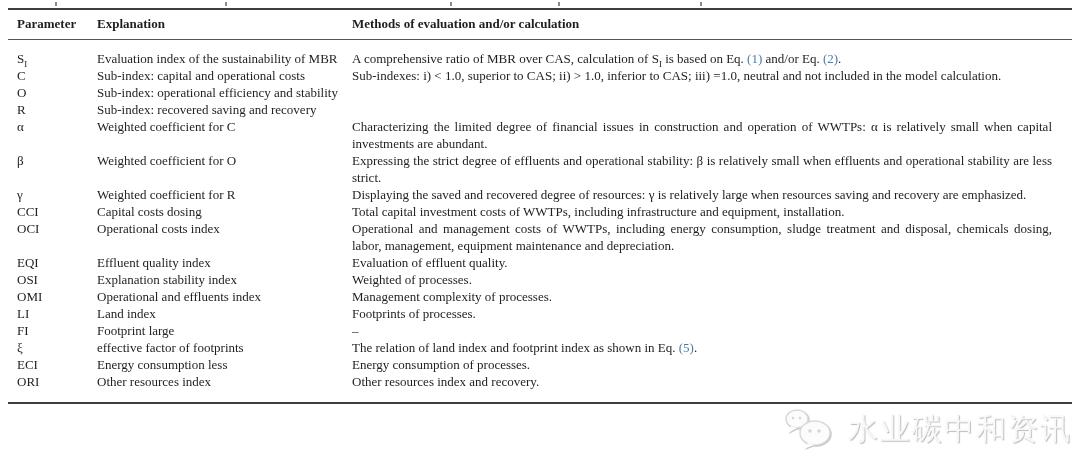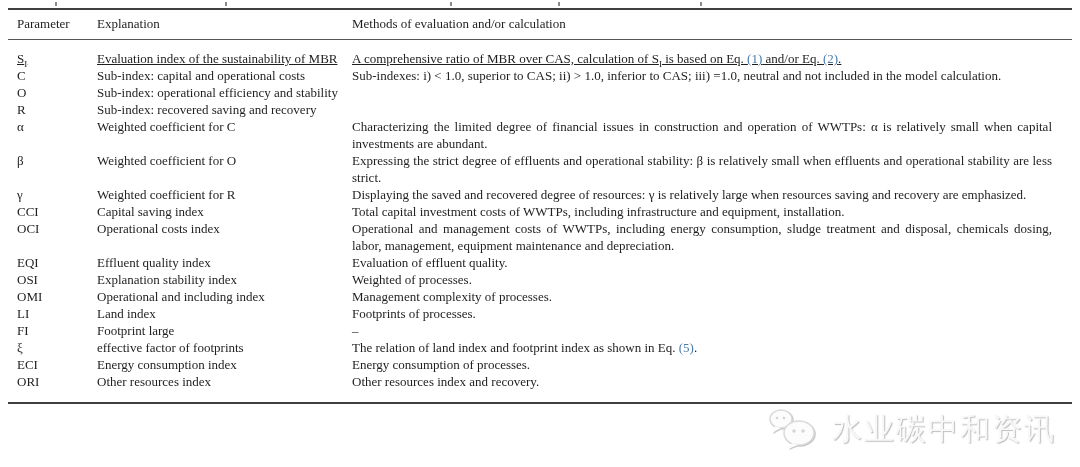--- a/index.html
+++ b/index.html
@@ -22,46 +22,46 @@
     table-layout:fixed;
     font-size:13px;
     border-top:2px solid #3f3f3f;
     border-bottom:2px solid #3f3f3f;
   }
   col.w1 { width:89px; }
   col.w2 { width:255px; }
   col.w3 { width:720px; }
 
   thead th {
-    font-weight:normal;
+    font-weight:bold;
     text-align:left;
     vertical-align:top;
     padding:6px 0 7px 0;
     border-bottom:1px solid #555555;
     line-height:16px;
   }
   thead th.c1 { padding-left:9px; }
 
   tbody td {
     vertical-align:top;
     padding:0;
     line-height:17px;
   }
   tbody td.c1 { padding-left:9px; }
   tbody td.c2 { padding-right:12px; text-align:justify; }
   tbody td.c3 { padding-right:20px; text-align:justify; }
-  tbody tr:first-child td { padding-top:10px;text-decoration:underline; }
+  tbody tr:first-child td { padding-top:10px; }
   tbody tr:last-child td  { padding-bottom:12px;font-family:Liberation Serif, serif; }
 
   sub { font-size:9px; line-height:0; }
 
   .eq-link { color:#4a7cae; text-decoration:none; cursor:pointer; }
 
   .watermark {
-    position:absolute; right:24px; bottom:16px;
+    position:absolute; right:8px; bottom:16px;
     display:flex; align-items:center; gap:12px;
     user-select:none;
   }
   .watermark-text {
     font-family:"DejaVu Sans", sans-serif;
     font-size:30px;
     letter-spacing:2px;
     color:#f8f8f8;
     text-shadow:1px 1px 1px #bdbdbd, -1px -1px 1px #ffffff;
     white-space:nowrap;
@@ -121,61 +121,61 @@
     <td class="c2">Weighted coefficient for O</td>
     <td class="c3">Expressing the strict degree of effluents and operational stability: β is relatively small when effluents and operational stability are less strict.</td>
   </tr>
       <tr>
     <td class="c1">γ</td>
     <td class="c2">Weighted coefficient for R</td>
     <td class="c3">Displaying the saved and recovered degree of resources: γ is relatively large when resources saving and recovery are emphasized.</td>
   </tr>
       <tr>
     <td class="c1">CCI</td>
-    <td class="c2">Capital saving index</td>
+    <td class="c2">Capital costs dosing</td>
     <td class="c3">Total capital investment costs of WWTPs, including infrastructure and equipment, installation.</td>
   </tr>
       <tr>
     <td class="c1">OCI</td>
     <td class="c2">Operational costs index</td>
     <td class="c3">Operational and management costs of WWTPs, including energy consumption, sludge treatment and disposal, chemicals dosing, labor, management, equipment maintenance and depreciation.</td>
   </tr>
       <tr>
     <td class="c1">EQI</td>
     <td class="c2">Effluent quality index</td>
     <td class="c3">Evaluation of effluent quality.</td>
   </tr>
       <tr>
     <td class="c1">OSI</td>
     <td class="c2">Explanation stability index</td>
     <td class="c3">Weighted of processes.</td>
   </tr>
       <tr>
     <td class="c1">OMI</td>
-    <td class="c2">Operational and including index</td>
+    <td class="c2">Operational and effluents index</td>
     <td class="c3">Management complexity of processes.</td>
   </tr>
       <tr>
     <td class="c1">LI</td>
     <td class="c2">Land index</td>
     <td class="c3">Footprints of processes.</td>
   </tr>
       <tr>
     <td class="c1">FI</td>
     <td class="c2">Footprint large</td>
     <td class="c3">–</td>
   </tr>
       <tr>
     <td class="c1">ξ</td>
     <td class="c2">effective factor of footprints</td>
     <td class="c3">The relation of land index and footprint index as shown in Eq. <a class="eq-link">(5)</a>.</td>
   </tr>
       <tr>
     <td class="c1">ECI</td>
-    <td class="c2">Energy consumption index</td>
+    <td class="c2">Energy consumption less</td>
     <td class="c3">Energy consumption of processes.</td>
   </tr>
       <tr>
     <td class="c1">ORI</td>
     <td class="c2">Other resources index</td>
     <td class="c3">Other resources index and recovery.</td>
   </tr>
     </tbody>
 </table>
 

